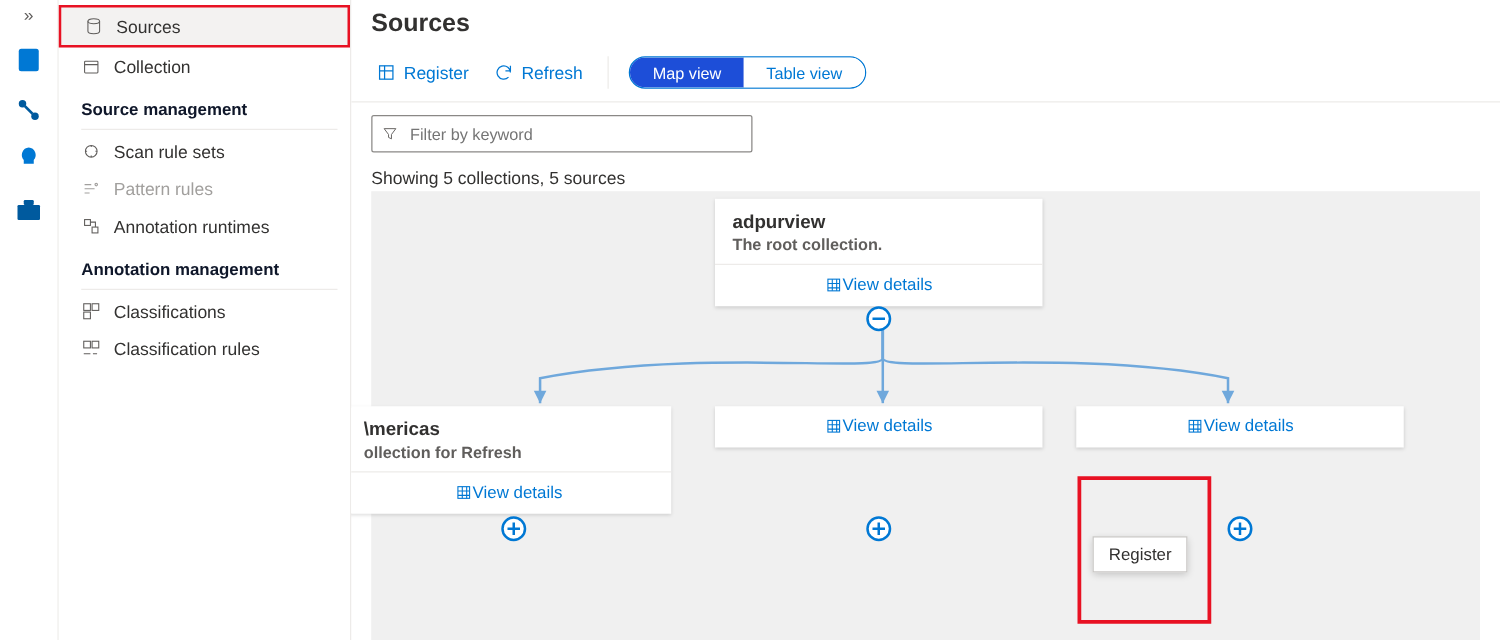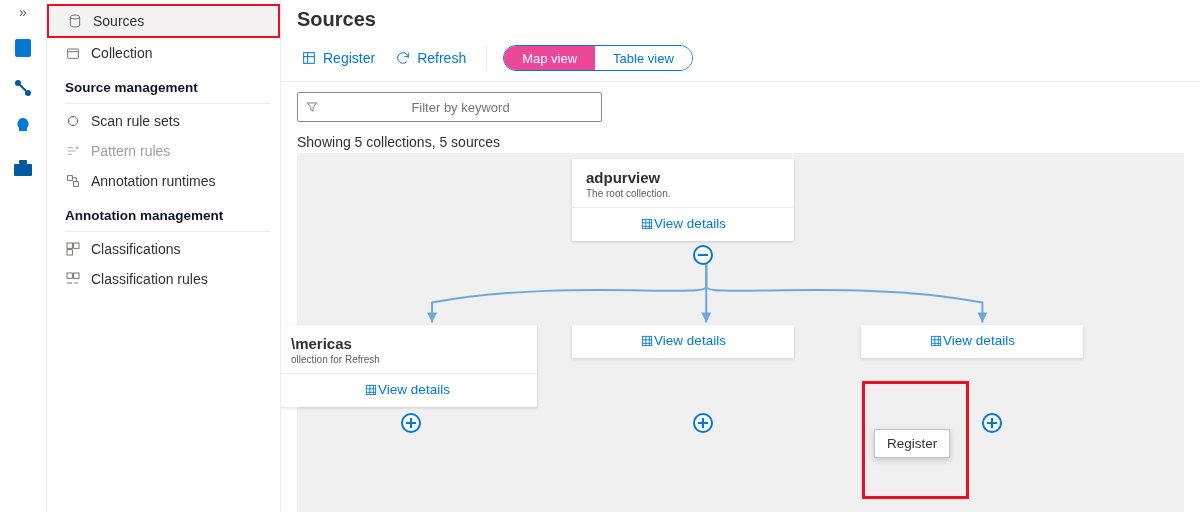--- a/index.html
+++ b/index.html
@@ -20,33 +20,33 @@
   .side-hr { border: none; border-top: 1px solid #edebe9; margin: 2px 10px 2px 18px; }
   .highlight-red { border: 2px solid #e81123; }
   .main { flex: 1; position: relative; overflow: hidden; }
   .page-title { font-size: 20px; font-weight: 600; padding: 8px 0 8px 16px; }
   .toolbar { display: flex; align-items: center; gap: 12px; padding: 6px 0 10px 16px; border-bottom: 1px solid #edebe9; }
   .toolbar-btn { display: flex; align-items: center; gap: 6px; color: #0078d4; font-size: 14px; cursor: pointer; background: none; border: none; padding: 4px 4px; }
   .toolbar-btn svg { width: 16px; height: 16px; fill: none; stroke: #0078d4; stroke-width: 1.5; }
   .toolbar-divider { width: 1px; height: 26px; background: #edebe9; margin: 0 4px; }
   .view-segment { display: flex; border: 1px solid #0078d4; border-radius: 14px; overflow: hidden; height: 26px; }
   .view-segment button { border: none; background: #fff; color: #0078d4; font-size: 13px; padding: 0 18px; cursor: pointer; }
-  .view-segment button.active { background: #ec4899; color: #fff; }
+  .view-segment button.active { background: #1d4ed8; color: #fff; }
   .filter-row { padding: 10px 0 6px 16px; }
   .filter-input-wrap { position: relative; width: 305px; }
-  .filter-input { width: 100%; height: 30px; border: 1px solid #8a8886; border-radius: 2px; padding: 0 8px 0 30px; font-size: 13px; text-align: center; }
+  .filter-input { width: 100%; height: 30px; border: 1px solid #8a8886; border-radius: 2px; padding: 0 8px 0 30px; font-size: 13px; }
   .filter-icon { position: absolute; left: 8px; top: 50%; transform: translateY(-50%); width: 14px; height: 14px; }
   .filter-icon svg { width: 14px; height: 14px; fill: none; stroke: #605e5c; stroke-width: 1.3; }
   .count-text { padding: 6px 0 4px 16px; font-size: 14px; }
   .canvas { position: absolute; left: 16px; right: 16px; top: 153px; bottom: 0; background: #f0f0f0; }
   .svg-lines { position: absolute; left: 0; top: 0; width: 100%; height: 100%; pointer-events: none; }
-  .card { position: absolute; background: #fff; box-shadow: 0 1px 3px rgba(0,0,0,.15); width: 222px; }
+  .card { position: absolute; background: #fff; box-shadow: 0 1px 3px rgba(0,0,0,.15); width: 262px; }
   .card-hdr { padding: 10px 14px 8px 14px; border-bottom: 1px solid #edebe9; }
   .card-title { font-weight: 600; font-size: 15px; color: #323130; }
-  .card-sub { font-size: 10px; color: #605e5c; margin-top: 2px; }
+  .card-sub { font-size: 13px; color: #605e5c; margin-top: 2px; font-weight: bold; }
   .card-ftr { display: flex; align-items: center; justify-content: center; padding: 8px 14px 10px 14px; }
   .card-ftr svg { width: 14px; height: 14px; fill: none; stroke: #0078d4; stroke-width: 1.5; }
   .card-link { color: #0078d4; font-size: 13.5px; cursor: pointer; background: none; border: none; }
   .minus-circle { position: absolute; width: 20px; height: 20px; border: 2px solid #0078d4; border-radius: 50%; background: #fff; display: flex; align-items: center; justify-content: center; cursor: pointer; }
   .minus-circle::after { content: ""; width: 10px; height: 2px; background: #0078d4; }
   .plus-circle { position: absolute; width: 20px; height: 20px; border: 2px solid #0078d4; border-radius: 50%; background: #fff; display: flex; align-items: center; justify-content: center; cursor: pointer; }
   .plus-circle::before { content: ""; position: absolute; width: 10px; height: 2px; background: #0078d4; }
   .plus-circle::after  { content: ""; position: absolute; width: 2px; height: 10px; background: #0078d4; }
   .tooltip { position: absolute; background: #fff; border: 1px solid #c8c6c4; box-shadow: 0 2px 6px rgba(0,0,0,.2); padding: 6px 12px; font-size: 13.5px; color: #323130; }
   .red-box { position: absolute; border: 3px solid #e81123; }

